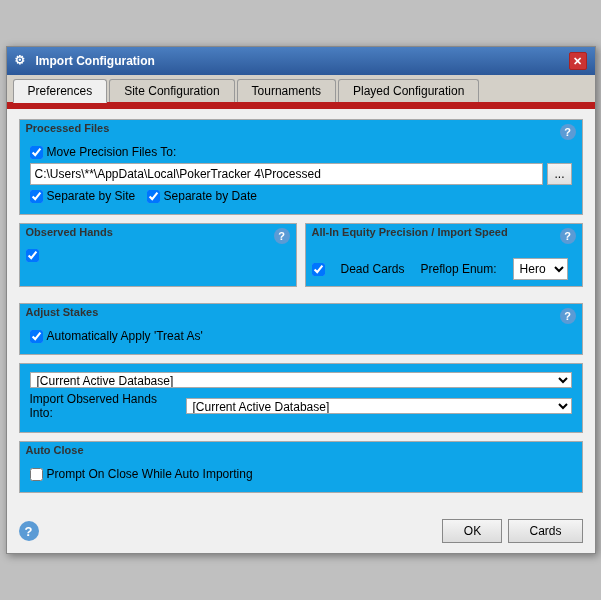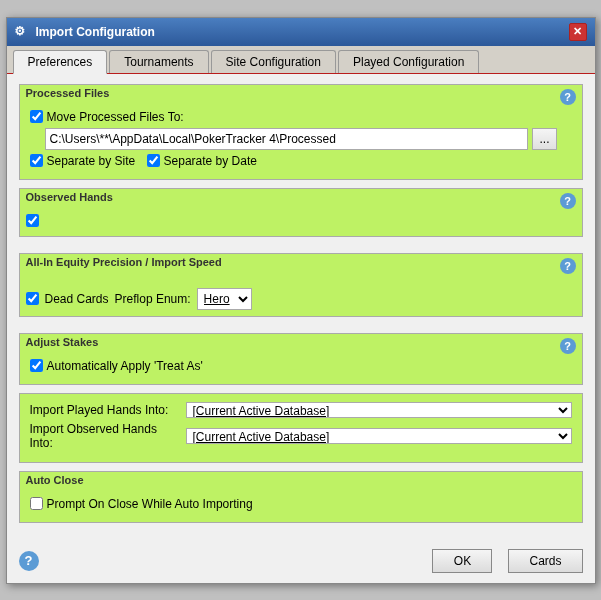--- a/index.html
+++ b/index.html
@@ -48,21 +48,21 @@
       font-size: 11px;
       cursor: pointer;
       display: flex;
       align-items: center;
       justify-content: center;
       border-radius: 2px;
     }
     .tabs {
       display: flex;
       background: #d4d0c8;
-      border-bottom: 1px solid #b91c1c;
+      border-bottom: 7px solid #b91c1c;
       padding: 4px 6px 0;
       gap: 2px;
     }
     .tab {
       padding: 4px 14px;
       border: 1px solid #999;
       border-bottom: none;
       background: #d4d0c8;
       cursor: pointer;
       font-size: 12px;
@@ -74,21 +74,21 @@
       margin-bottom: -1px;
       z-index: 1;
     }
     .content {
       padding: 10px 12px;
       background: #f0f0f0;
     }
     .section {
       border: 1px solid #aaa;
       margin-bottom: 8px;
-      background: #bef264;
+      background: #0ea5e9;
       position: relative;
     }
     .section-header {
       font-size: 11px;
       font-weight: bold;
       color: #333;
       padding: 2px 6px;
       position: relative;
     }
     .section-title {
@@ -124,21 +124,21 @@
     input[type="checkbox"] {
       width: 13px;
       height: 13px;
       margin: 0;
       cursor: pointer;
     }
     .path-row {
       display: flex;
       align-items: center;
       gap: 4px;
-      margin: 4px 15px;
+      margin: 4px 0;
     }
     .path-input {
       flex: 1;
       padding: 2px 4px;
       border: 1px solid #aaa;
       background: white;
       font-size: 12px;
       height: 22px;
     }
     .browse-btn {
@@ -146,33 +146,31 @@
       border: 1px solid #aaa;
       background: linear-gradient(to bottom, #f5f5f5, #e0e0e0);
       cursor: pointer;
       height: 22px;
       font-size: 12px;
     }
     .two-col {
       display: flex;
       gap: 8px;
       margin-bottom: 8px;
-      flex-direction: column;
     }
     .two-col .section {
       flex: 1;
     }
     select {
       font-size: 12px;
       height: 22px;
       border: 1px solid #aaa;
       background: white;
       cursor: pointer;
       padding: 0 2px;
-      text-decoration: underline;
     }
     .db-row {
       display: flex;
       align-items: center;
       gap: 6px;
       margin: 4px 0;
     }
     .db-label {
       width: 150px;
       font-size: 12px;
@@ -192,21 +190,21 @@
       align-items: center;
       padding: 8px 12px 10px;
       background: #f0f0f0;
     }
     .bottom-left {
       display: flex;
       align-items: center;
     }
     .bottom-right {
       display: flex;
-      gap: 16px;
+      gap: 6px;
     }
     .dialog-btn {
       padding: 4px 20px;
       border: 1px solid #888;
       background: linear-gradient(to bottom, #f5f5f5, #dcdcdc);
       cursor: pointer;
       font-size: 12px;
       min-width: 60px;
     }
     .help-circle-bottom {
@@ -221,55 +219,55 @@
       align-items: center;
       justify-content: center;
       cursor: pointer;
     }
     .section-body-two {
       padding: 4px 6px 6px 6px;
     }
     .preflop-row {
       display: flex;
       align-items: center;
-      gap: 6px;
+      gap: 16px;
       margin-top: 12px;
     }
   </style>
 </head>
 <body>
 
 <div class="window">
 
   <div class="title-bar">
     <div class="title-bar-left">
       <span class="title-icon">⚙</span>
       <span>Import Configuration</span>
     </div>
     <div class="close-btn">✕</div>
   </div>
 
   <div class="tabs">
     <div class="tab active">Preferences</div>
+    <div class="tab">Site Configuration</div>
     <div class="tab">Tournaments</div>
-    <div class="tab">Site Configuration</div>
     <div class="tab">Played Configuration</div>
   </div>
 
   <div class="content">
 
     <div class="section">
       <div class="section-header">
         <span class="section-title">Processed Files</span>
         <div class="help-icon">?</div>
       </div>
       <div class="section-body">
         <div class="checkbox-row">
           <input type="checkbox" checked="" style="">
-          <label>Move Processed Files To:</label>
+          <label>Move Precision Files To:</label>
         </div>
         <div class="path-row">
           <input type="text" class="path-input" value="C:\Users\**\AppData\Local\PokerTracker 4\Processed" style="">
           <button class="browse-btn">...</button>
         </div>
         <div class="checkbox-row">
           <input type="checkbox" checked="" style="">
           <label>Separate by Site</label>
           &nbsp;
           <input type="checkbox" checked="" style="">
@@ -322,21 +320,20 @@
         <div class="checkbox-row">
           <input type="checkbox" checked="" style="">
           <label>Automatically Apply 'Treat As'</label>
         </div>
       </div>
     </div>
 
     <div class="section">
       <div class="section-body">
         <div class="db-row">
-          <span class="db-label">Import Played Hands Into:</span>
           <select class="db-select">
             <option>[Current Active Database]</option>
           </select>
         </div>
         <div class="db-row">
           <span class="db-label">Import Observed Hands Into:</span>
           <select class="db-select">
             <option>[Current Active Database]</option>
           </select>
         </div>

